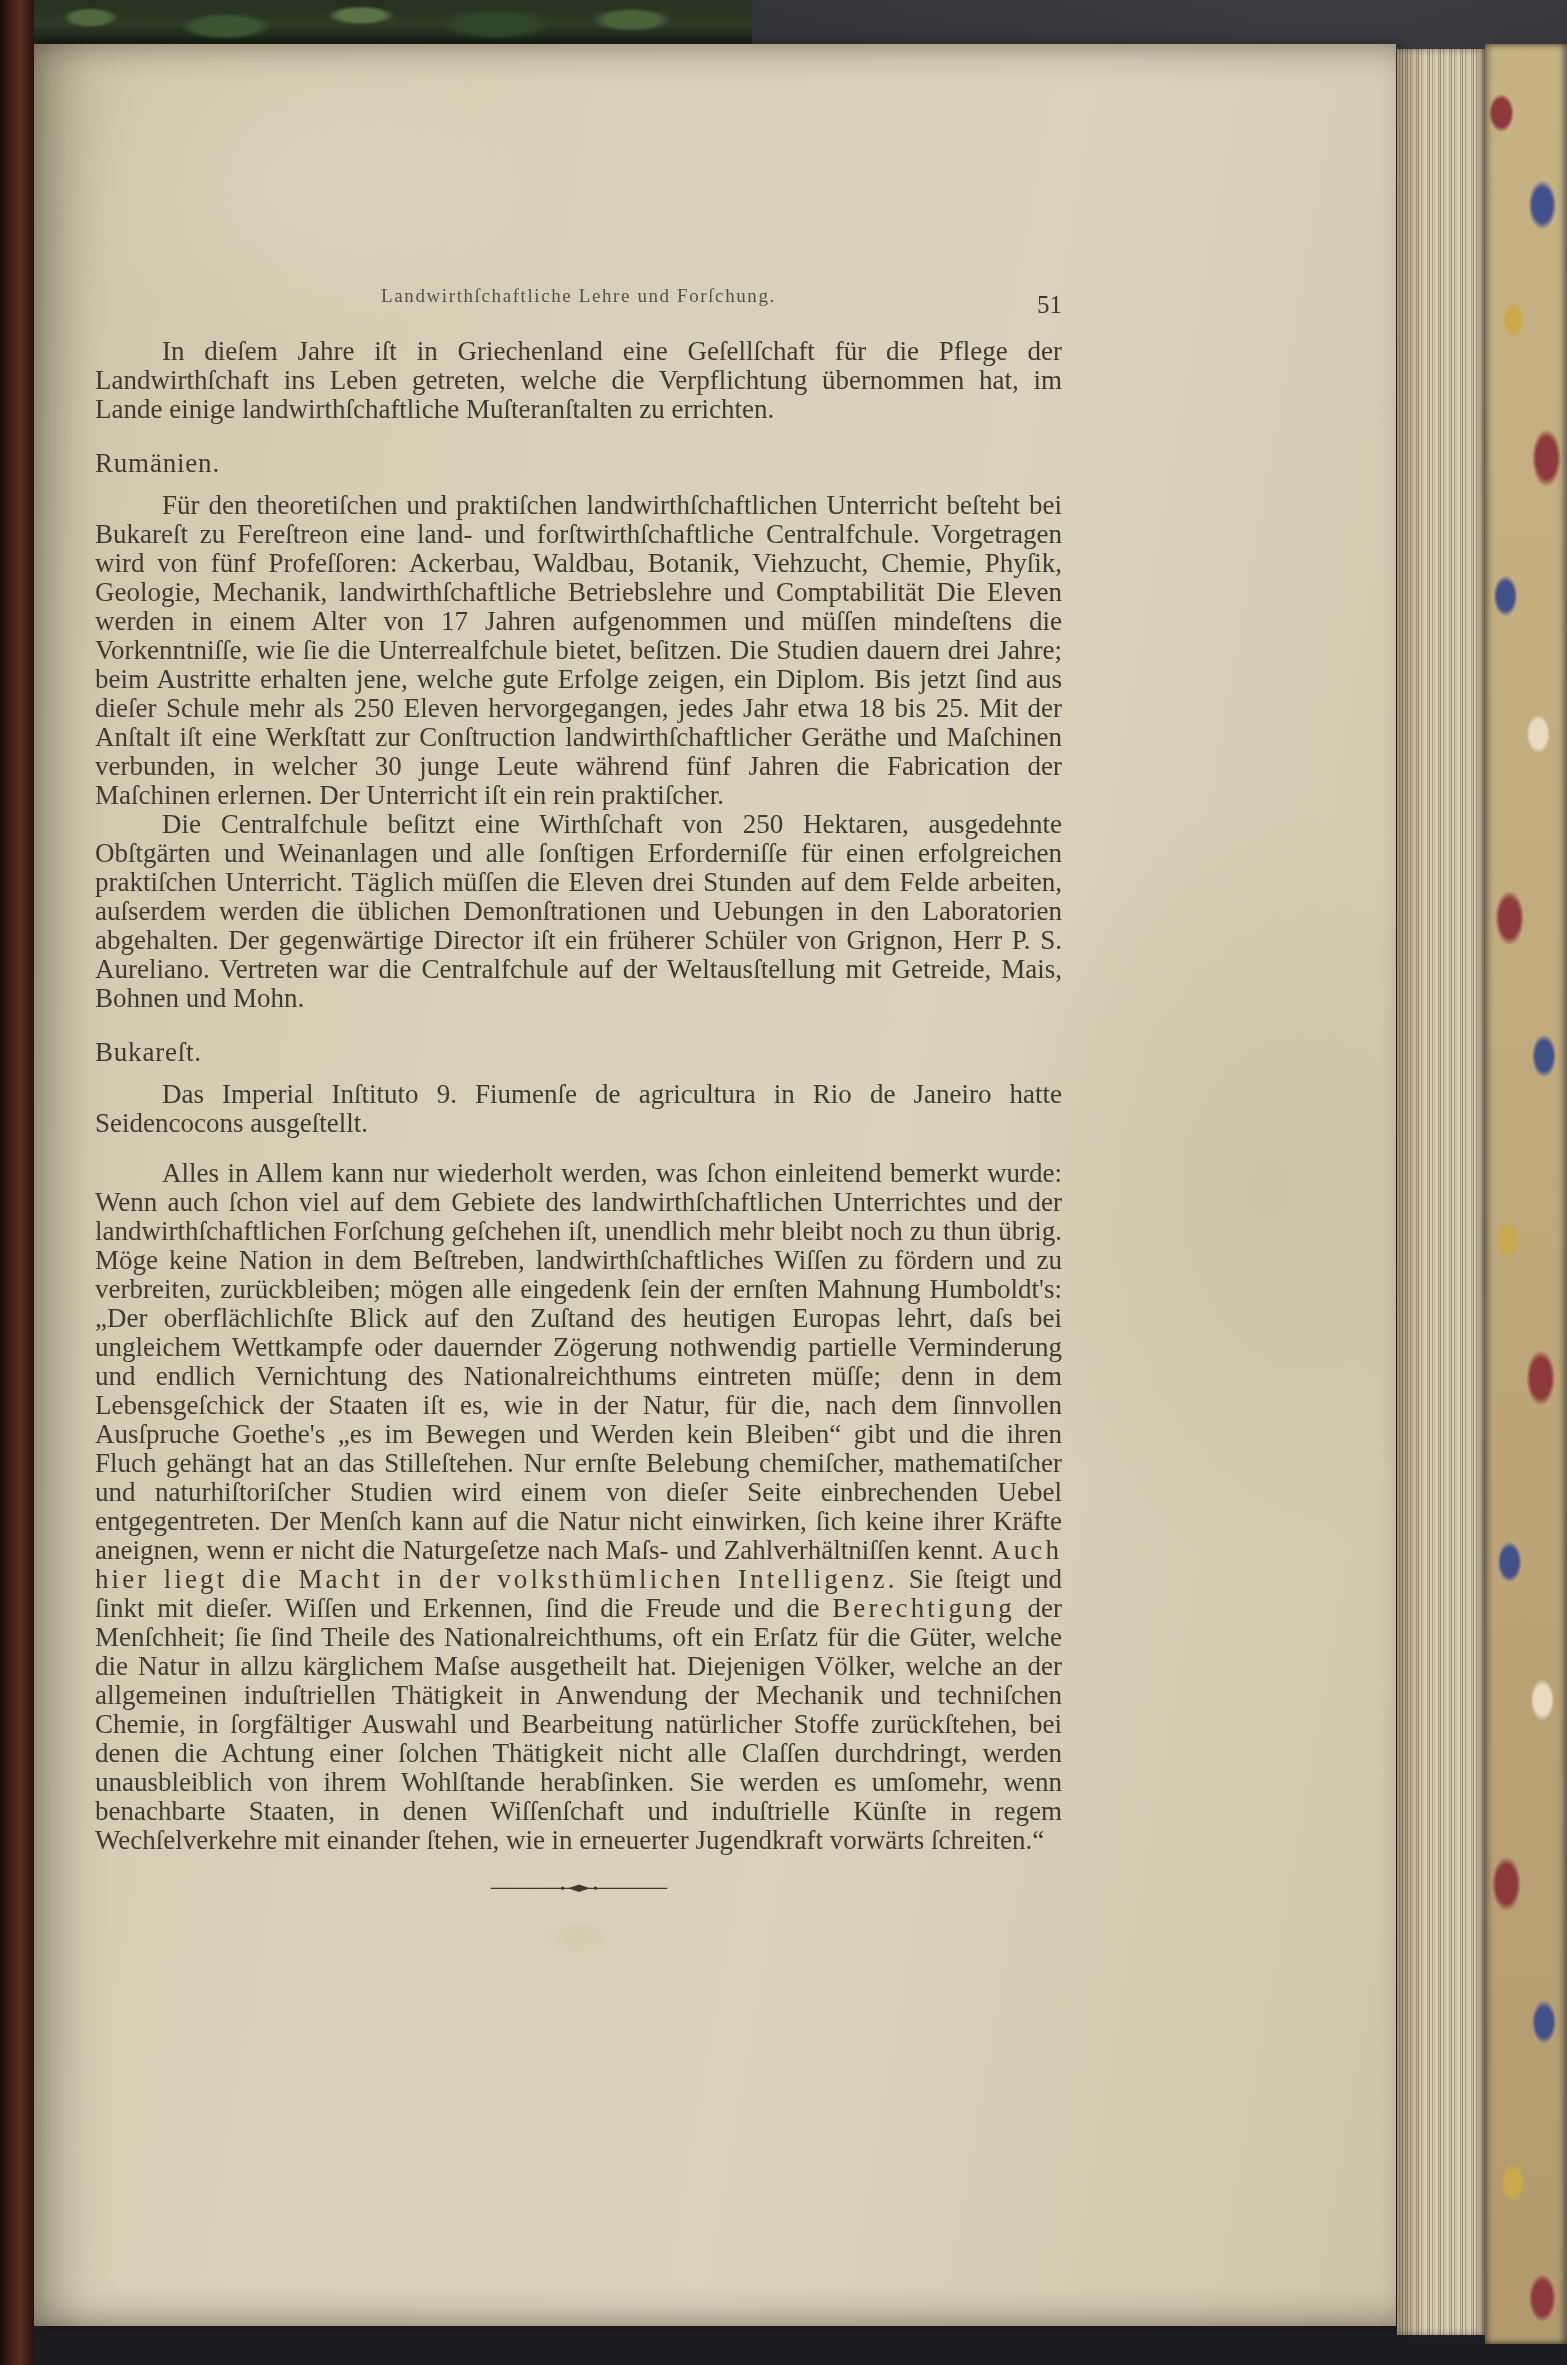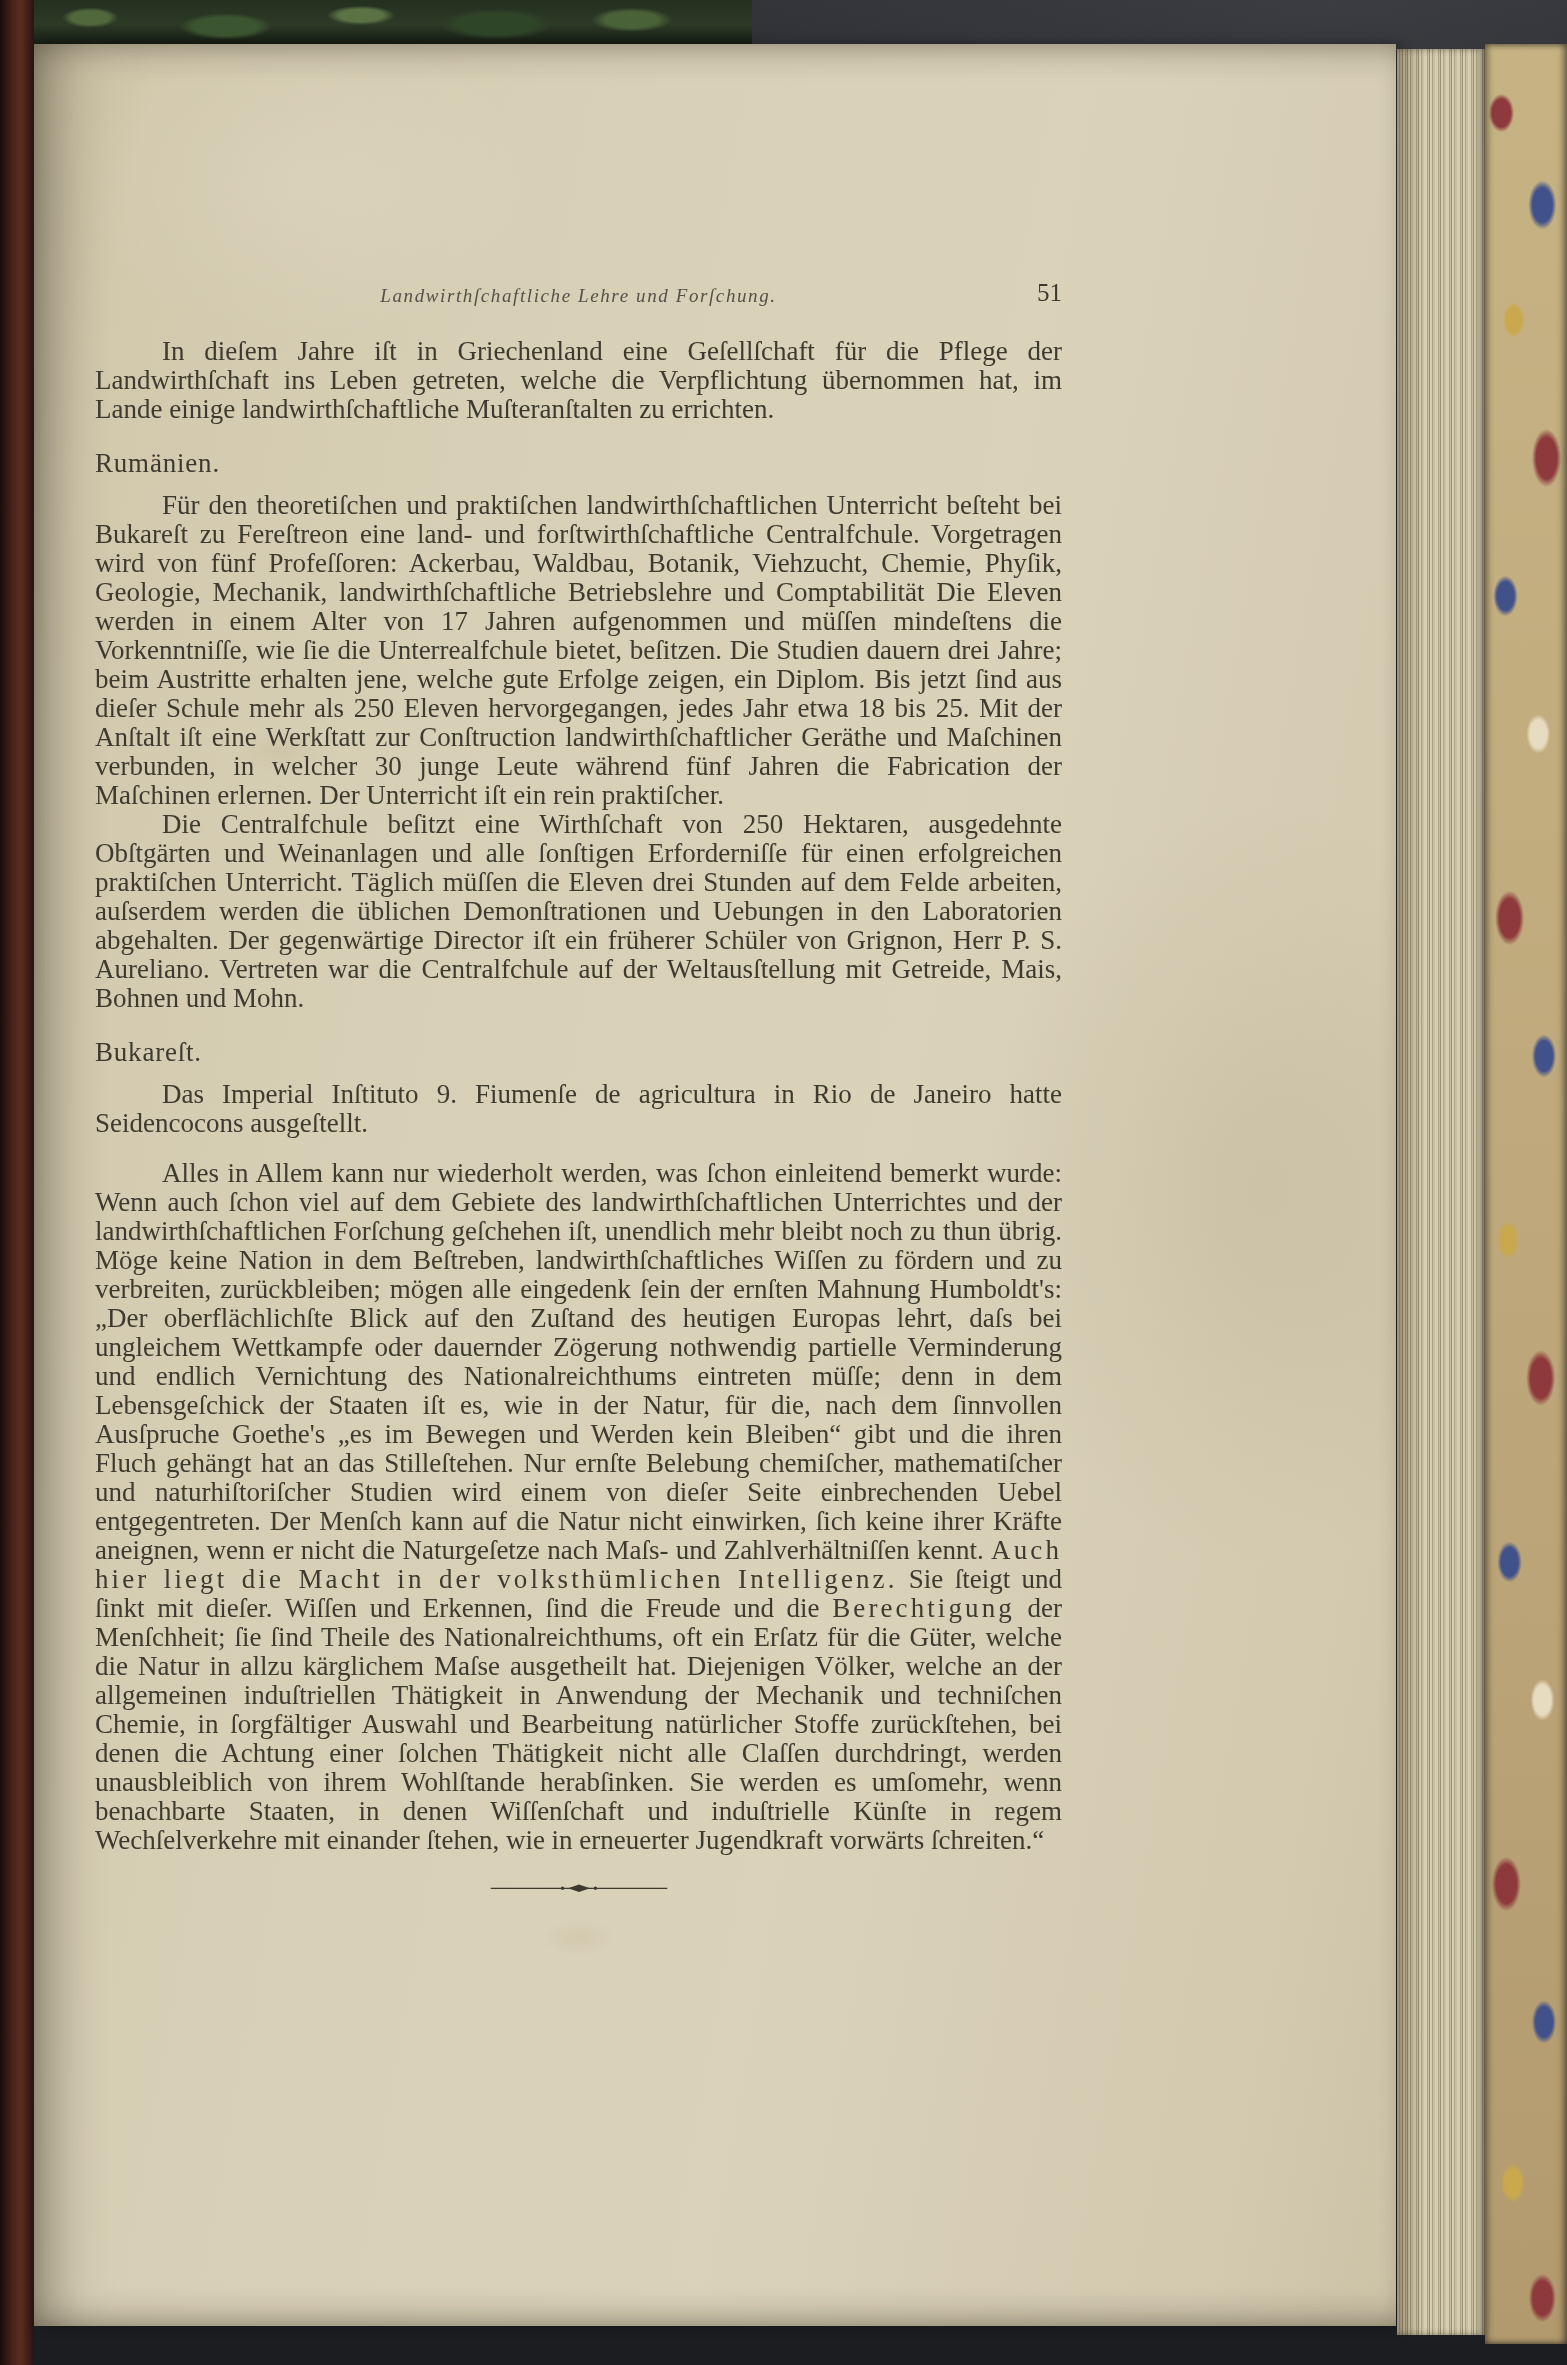--- a/index.html
+++ b/index.html
@@ -76,24 +76,24 @@
     box-shadow:inset 3.1px 0 6.3px rgba(0,0,0,.35), inset -3.1px 0 7.8px rgba(0,0,0,.5);
   }
   
   .text-block{
     position:absolute;left:61px;top:235px;width:967px;
     color:#3e3a30;
   }
   .running-header{position:relative;height:38px;margin-bottom:20.4px;}
   .running-title{
     display:block;text-align:center;font-size:19px;letter-spacing:1.6px;
-    color:#55514a;padding-top:6.3px;font-style:italic;
+    color:#55514a;padding-top:6.3px;
   }
   .page-number{
-    position:absolute;right:0;top:0;font-size:25px;color:#3e3a30;
+    position:absolute;right:0;top:12px;font-size:25px;color:#3e3a30;
   }
   p.body-para{
     margin:0;font-size:27px;line-height:29px;text-align:justify;
     text-indent:67px;
   }
   p.closing{margin-top:20.4px;}
   h2.section-heading{
     margin:23.5px 0 12.5px 0;font-weight:normal;
     font-size:27px;color:#3e3a30;letter-spacing:0.8px;
   }

